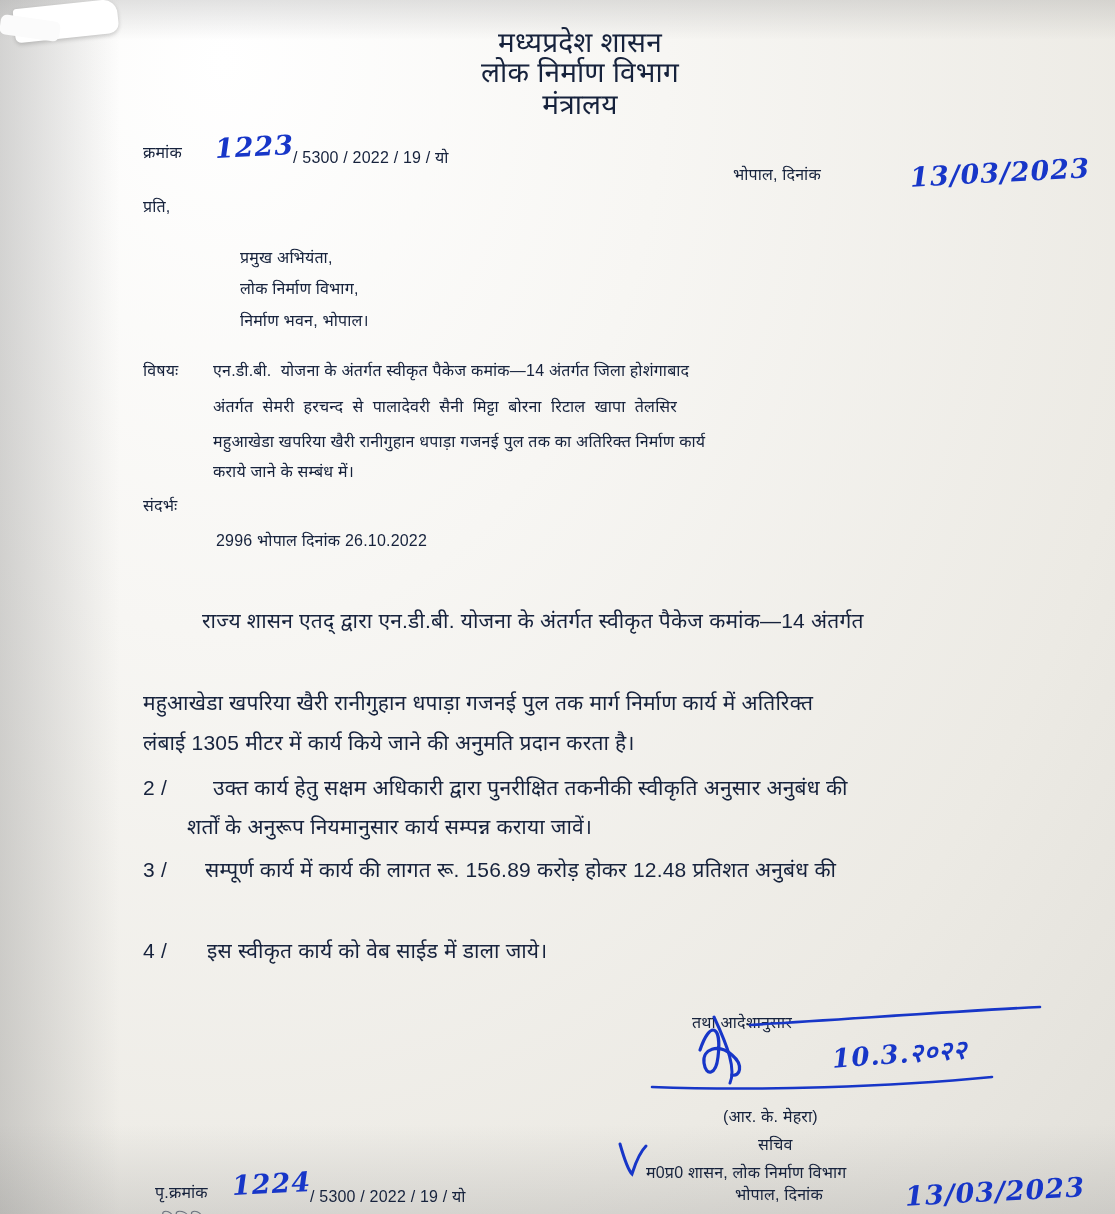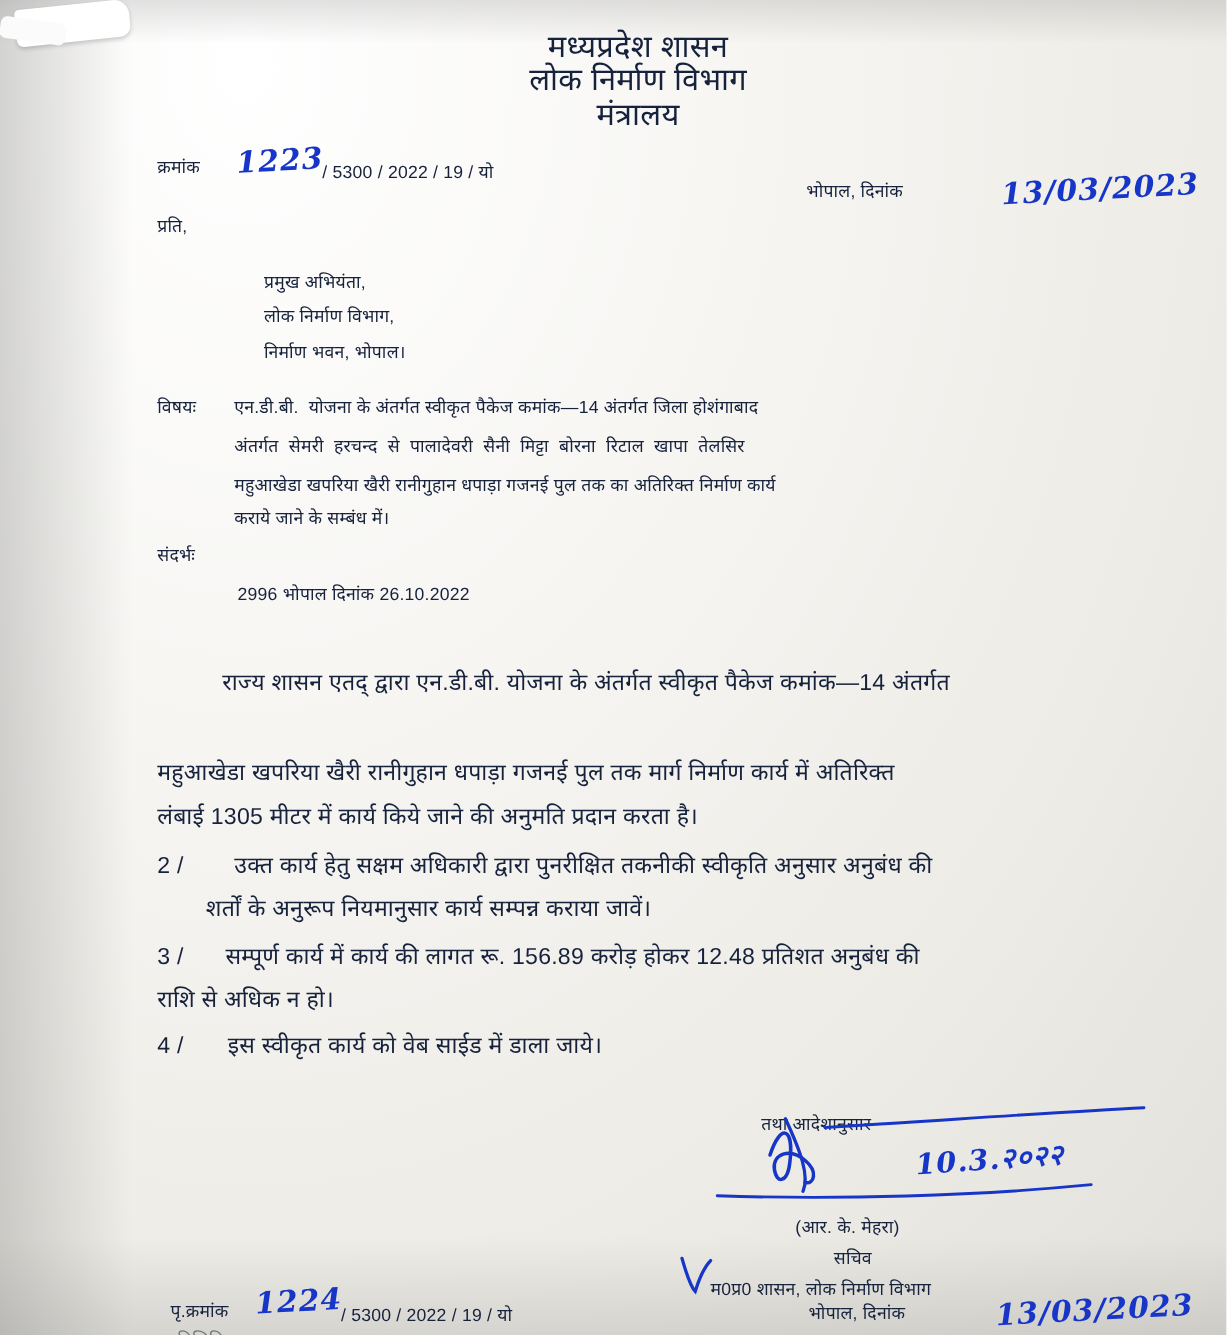--- a/index.html
+++ b/index.html
@@ -130,21 +130,20 @@
   <div class="txt body-line" style="left:202px; top:604px;">राज्य शासन एतद् द्वारा एन.डी.बी. योजना के अंतर्गत स्वीकृत पैकेज कमांक—14 अंतर्गत</div>
   <div class="txt body-line" style="left:143px; top:686px;">महुआखेडा खपरिया खैरी रानीगुहान धपाड़ा गजनई पुल तक मार्ग निर्माण कार्य में अतिरिक्त</div>
   <div class="txt body-line" style="left:143px; top:726px;">लंबाई 1305 मीटर में कार्य किये जाने की अनुमति प्रदान करता है।</div>
 
   <div class="txt body-line" style="left:143px; top:771px;">2 /</div>
   <div class="txt body-line" style="left:213px; top:771px;">उक्त कार्य हेतु सक्षम अधिकारी द्वारा पुनरीक्षित तकनीकी स्वीकृति अनुसार अनुबंध की</div>
   <div class="txt body-line" style="left:143px; top:810px;margin-left:44px;">शर्तों के अनुरूप नियमानुसार कार्य सम्पन्न कराया जावें।</div>
 
   <div class="txt body-line" style="left:143px; top:853px;">3 /</div>
   <div class="txt body-line" style="left:205px; top:853px;">सम्पूर्ण कार्य में कार्य की लागत रू. 156.89 करोड़ होकर 12.48 प्रतिशत अनुबंध की</div>
-  <div class="txt body-line" style="left:143px; top:892px;">राशि से अधिक न हो।</div>
 
   <div class="txt body-line" style="left:143px; top:934px;">4 /</div>
   <div class="txt body-line" style="left:207px; top:934px;">इस स्वीकृत कार्य को वेब साईड में डाला जाये।</div>
 
   <div class="txt line" style="left:692px; top:1008px;">तथा आदेशानुसार</div>
 
   <svg class="sig-svg" style="left:640px; top:1005px;" width="430" height="110">
     <path d="M60 45 C 70 15, 82 20, 78 52 C 76 70, 66 72, 64 58 C 62 44, 78 38, 92 50 C 104 60, 100 72, 92 70" fill="none" stroke="#1736c8" stroke-width="3.2" stroke-linecap="round"></path>
     <path d="M74 12 C 88 42, 96 64, 90 78" fill="none" stroke="#1736c8" stroke-width="3" stroke-linecap="round"></path>
     <path d="M110 20 C 210 14, 320 6, 400 2" fill="none" stroke="#1736c8" stroke-width="2.6" stroke-linecap="round"></path>

